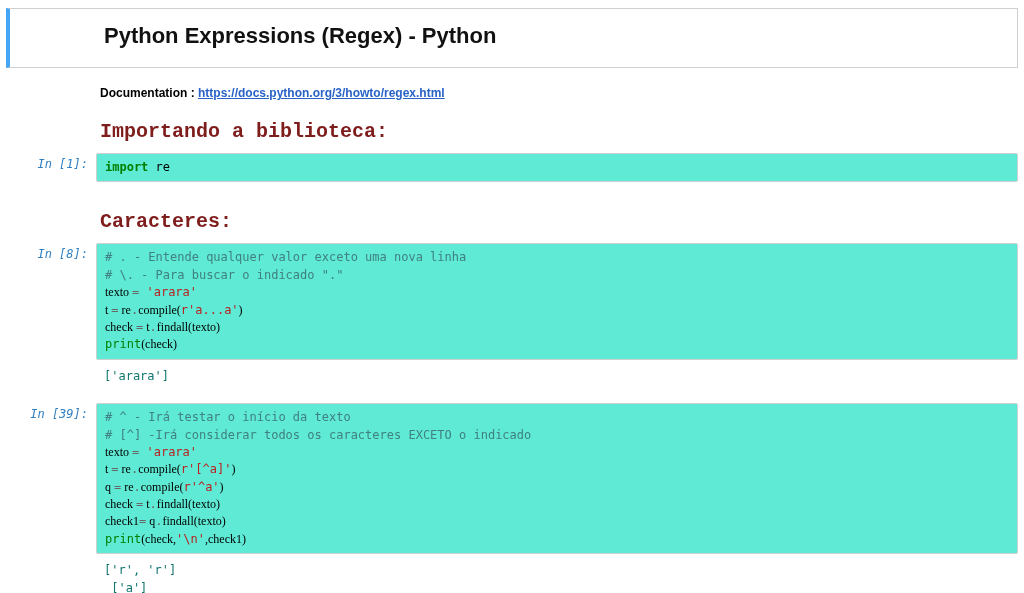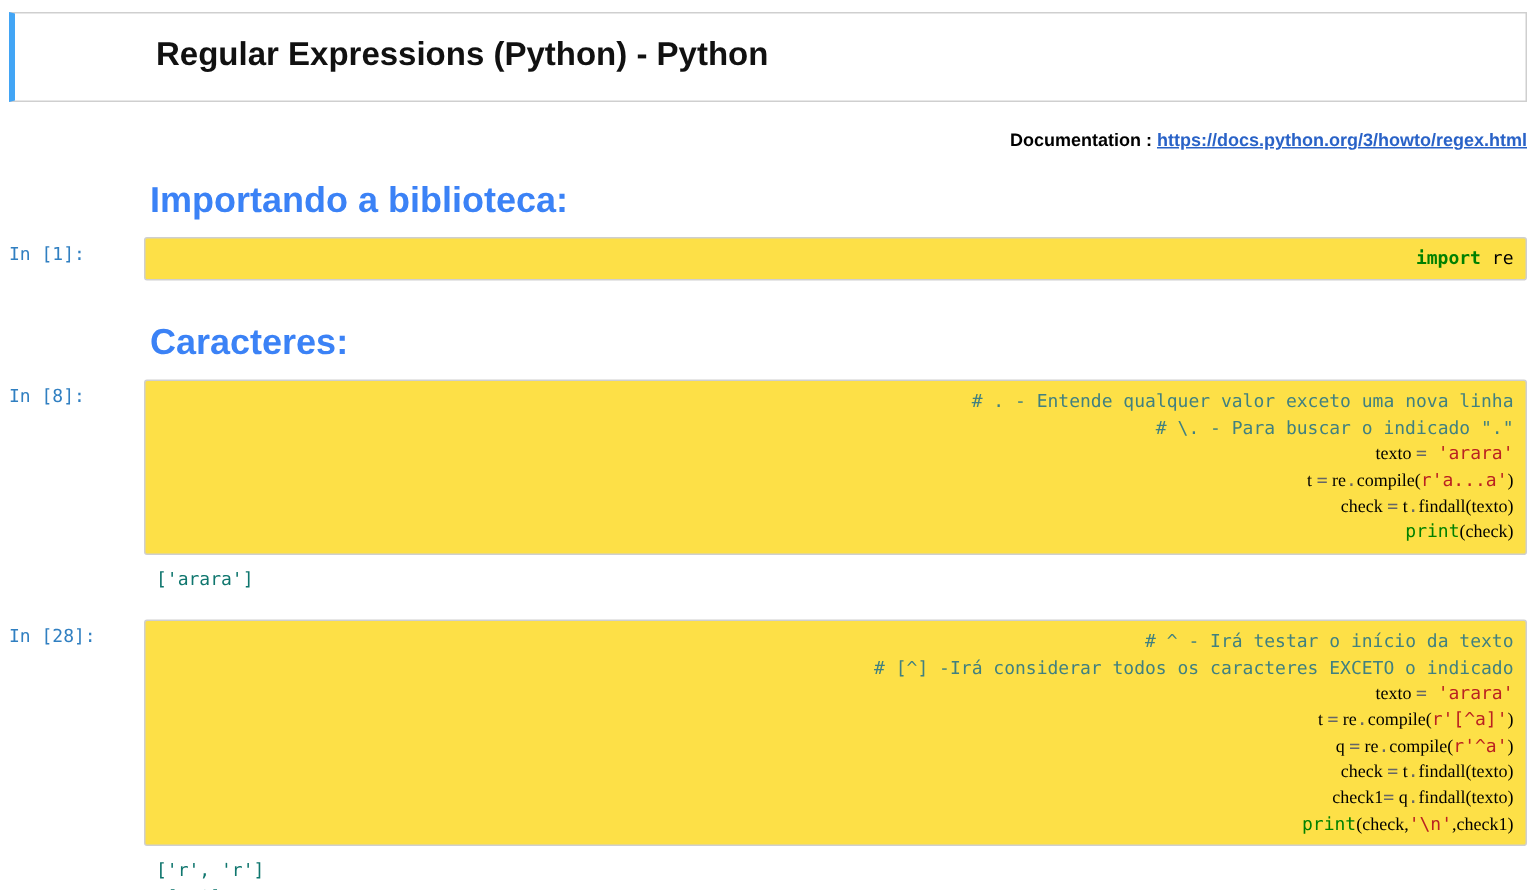--- a/index.html
+++ b/index.html
@@ -3,21 +3,21 @@
 <meta charset="utf-8">
 <style>
   * { box-sizing: border-box; margin: 0; padding: 0; }
   body {
     font-family: "Helvetica Neue", Helvetica, Arial, sans-serif;
     font-size: 13px;
     color: #000;
     background: #fff;
     padding: 8px 6px;
   }
-  .cell { margin-bottom: 4px; text-align: right; }
+  .cell { margin-bottom: 4px; }
   .title-cell {
     border: 1px solid #cfcfcf;
     border-left: 4px solid #42A5F5;
     padding: 14px 0 18px 0;
     margin-bottom: 18px;
   }
   .indent { padding: 0 0 0 94px; }
   .indent-more { padding: 0 0 0 94px; }
   h1.title {
     font-size: 22px;
@@ -27,71 +27,73 @@
   .doc-line {
     font-size: 12px;
     font-weight: bold;
     margin-bottom: 20px;
   }
   .doc-line a {
     color: #2962c7;
     text-decoration: underline;
   }
   h2.sect {
-    font-size: 24px;
+    font-size: 20px;
     font-weight: bold;
-    color: #3b82f6;
+    color: #7f1d1d;
     margin: 8px 0 10px 0;
+    font-family: Liberation Mono, monospace;
   }
   .code-row {
     display: flex;
     align-items: flex-start;
     margin-bottom: 2px;
   }
   .prompt {
     width: 90px;
     flex: 0 0 90px;
+    text-align: right;
     padding: 4px 8px 0 0;
     font-family: "Menlo","Consolas","DejaVu Sans Mono",monospace;
     font-size: 12px;
     color: #307FC1;
+    font-style: italic;
   }
   .code-area, .output-area {
     flex: 1;
     font-family: "Menlo","Consolas","DejaVu Sans Mono",monospace;
     font-size: 12px;
     line-height: 1.45;
     white-space: pre;
     overflow: hidden;
   }
   .code-area {
     border: 1px solid #cfcfcf;
-    background: #fde047;
+    background: #5eead4;
     padding: 5px 8px;
     border-radius: 2px;
-    text-align: right;
   }
   .output-area {
     padding: 6px 8px 2px 8px;
     color: #0f766e;
   }
   .c-comment { color: #408080; }
   .c-var { color: #000; font-family: Liberation Serif, serif; }
   .c-op { color: #666; }
   .c-str { color: #BA2121; }
   .c-func { color: #008000; }
   .c-kw { color: #008000; font-weight: bold; }
   .c-mod { color: #000; }
 </style>
 </head>
 <body>
 
 <div class="title-cell">
   <div class="indent">
-    <h1 class="title">Regular Expressions (Python) - Python</h1>
+    <h1 class="title">Python Expressions (Regex) - Python</h1>
   </div>
 </div>
 
 <div class="indent-more cell">
   <p class="doc-line">
     <span>Documentation : </span><a href="#">https://docs.python.org/3/howto/regex.html</a>
   </p>
 </div>
 
 <div class="indent-more">
@@ -119,21 +121,21 @@
 <span class="c-func">print</span><span class="c-var">(check)</span></div>
 </div>
 <div class="code-row">
   <div class="prompt"></div>
   <div class="output-area">['arara']</div>
 </div>
 
 <div style="height:14px"></div>
 
 <div class="code-row">
-  <div class="prompt">In [28]:</div>
+  <div class="prompt">In [39]:</div>
   <div class="code-area"><span class="c-comment"># ^ - Irá testar o início da texto</span>
 <span class="c-comment"># [^] -Irá considerar todos os caracteres EXCETO o indicado</span>
 <span class="c-var">texto </span><span class="c-op">=</span><span class="c-str"> 'arara'</span>
 <span class="c-var">t </span><span class="c-op">=</span><span class="c-var"> re</span><span class="c-op">.</span><span class="c-var">compile(</span><span class="c-str">r'[^a]'</span><span class="c-var">)</span>
 <span class="c-var">q </span><span class="c-op">=</span><span class="c-var"> re</span><span class="c-op">.</span><span class="c-var">compile(</span><span class="c-str">r'^a'</span><span class="c-var">)</span>
 <span class="c-var">check </span><span class="c-op">=</span><span class="c-var"> t</span><span class="c-op">.</span><span class="c-var">findall(texto)</span>
 <span class="c-var">check1</span><span class="c-op">=</span><span class="c-var"> q</span><span class="c-op">.</span><span class="c-var">findall(texto)</span>
 <span class="c-func">print</span><span class="c-var">(check,</span><span class="c-str">'\n'</span><span class="c-var">,check1)</span></div>
 </div>
 <div class="code-row">

